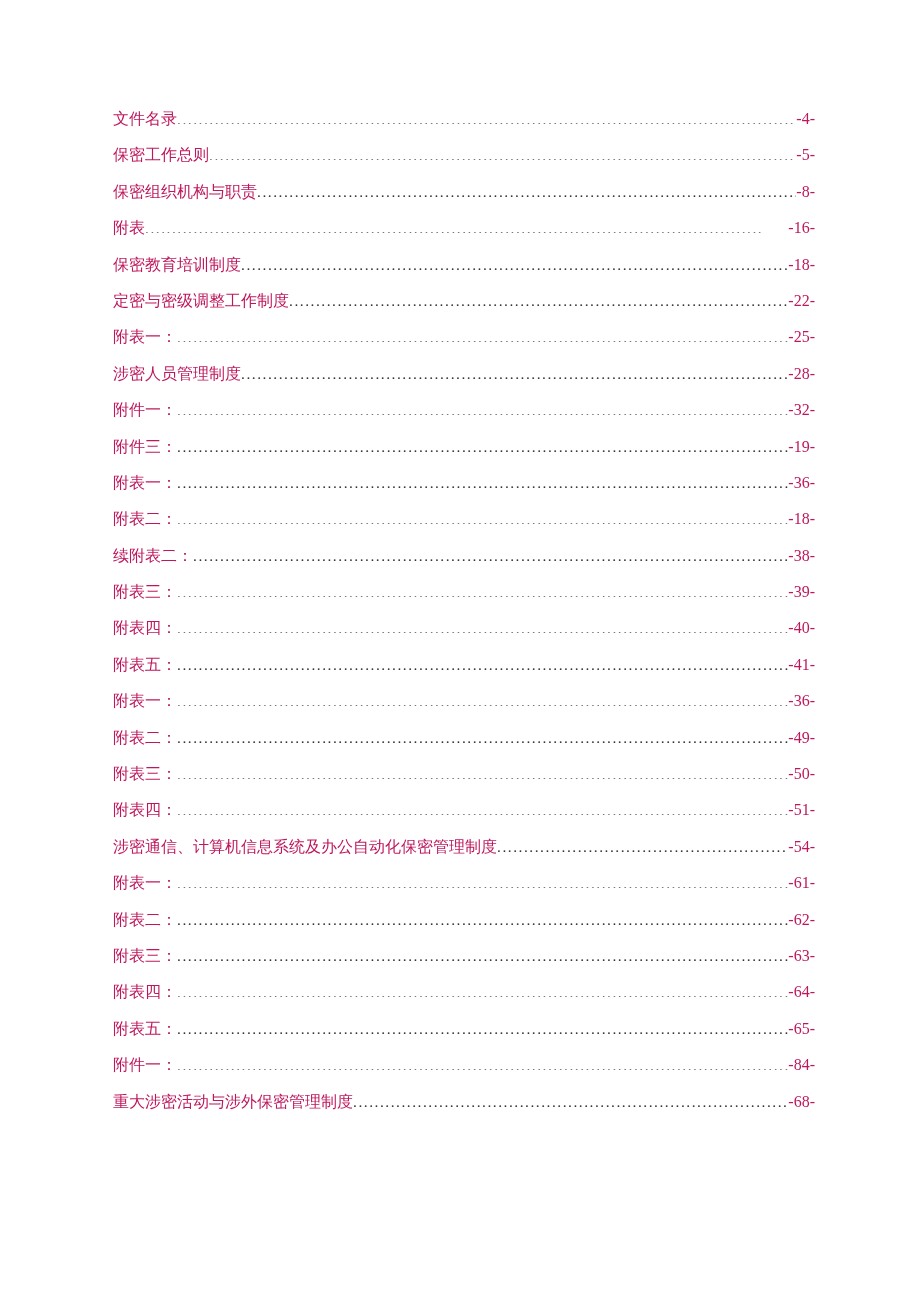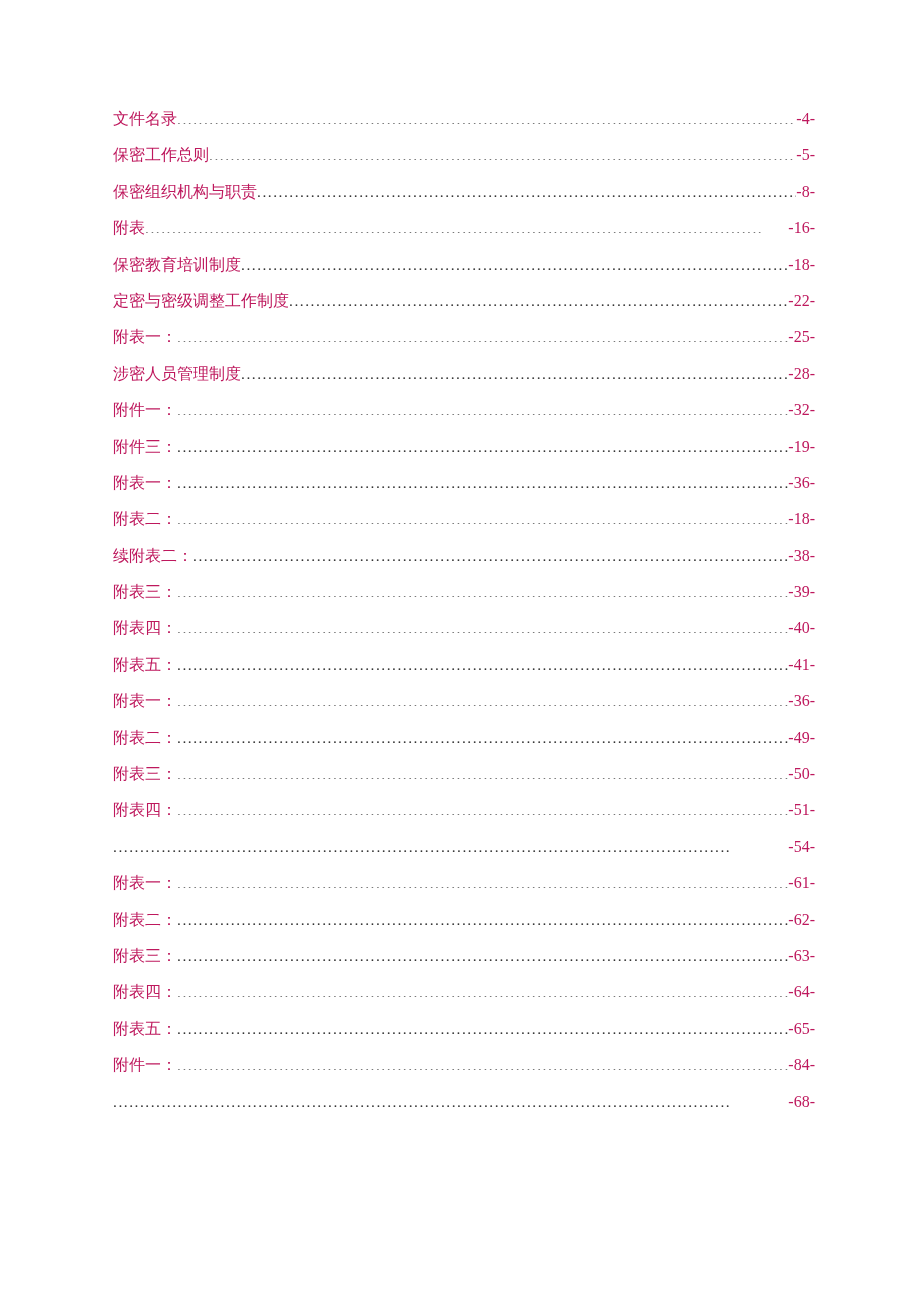--- a/index.html
+++ b/index.html
@@ -149,20 +149,21 @@
     <span class="toc-title">附表三：</span>
     <span class="toc-dots"></span>
     <span class="toc-page">-50-</span>
   </div>
   <div class="toc-entry">
     <span class="toc-title">附表四：</span>
     <span class="toc-dots"></span>
     <span class="toc-page">-51-</span>
   </div>
   <div class="toc-entry">
+    <span class="toc-title">涉密通信、计算机信息系统及办公自动化保密管理制度</span>
     <span class="toc-dots"></span>
     <span class="toc-page">-54-</span>
   </div>
   <div class="toc-entry">
     <span class="toc-title">附表一：</span>
     <span class="toc-dots"></span>
     <span class="toc-page">-61-</span>
   </div>
   <div class="toc-entry">
     <span class="toc-title">附表二：</span>
@@ -183,16 +184,17 @@
     <span class="toc-title">附表五：</span>
     <span class="toc-dots"></span>
     <span class="toc-page">-65-</span>
   </div>
   <div class="toc-entry">
     <span class="toc-title">附件一：</span>
     <span class="toc-dots"></span>
     <span class="toc-page">-84-</span>
   </div>
   <div class="toc-entry">
+    <span class="toc-title">重大涉密活动与涉外保密管理制度</span>
     <span class="toc-dots"></span>
     <span class="toc-page">-68-</span>
   </div>
 </div>
 
 </body></html>

